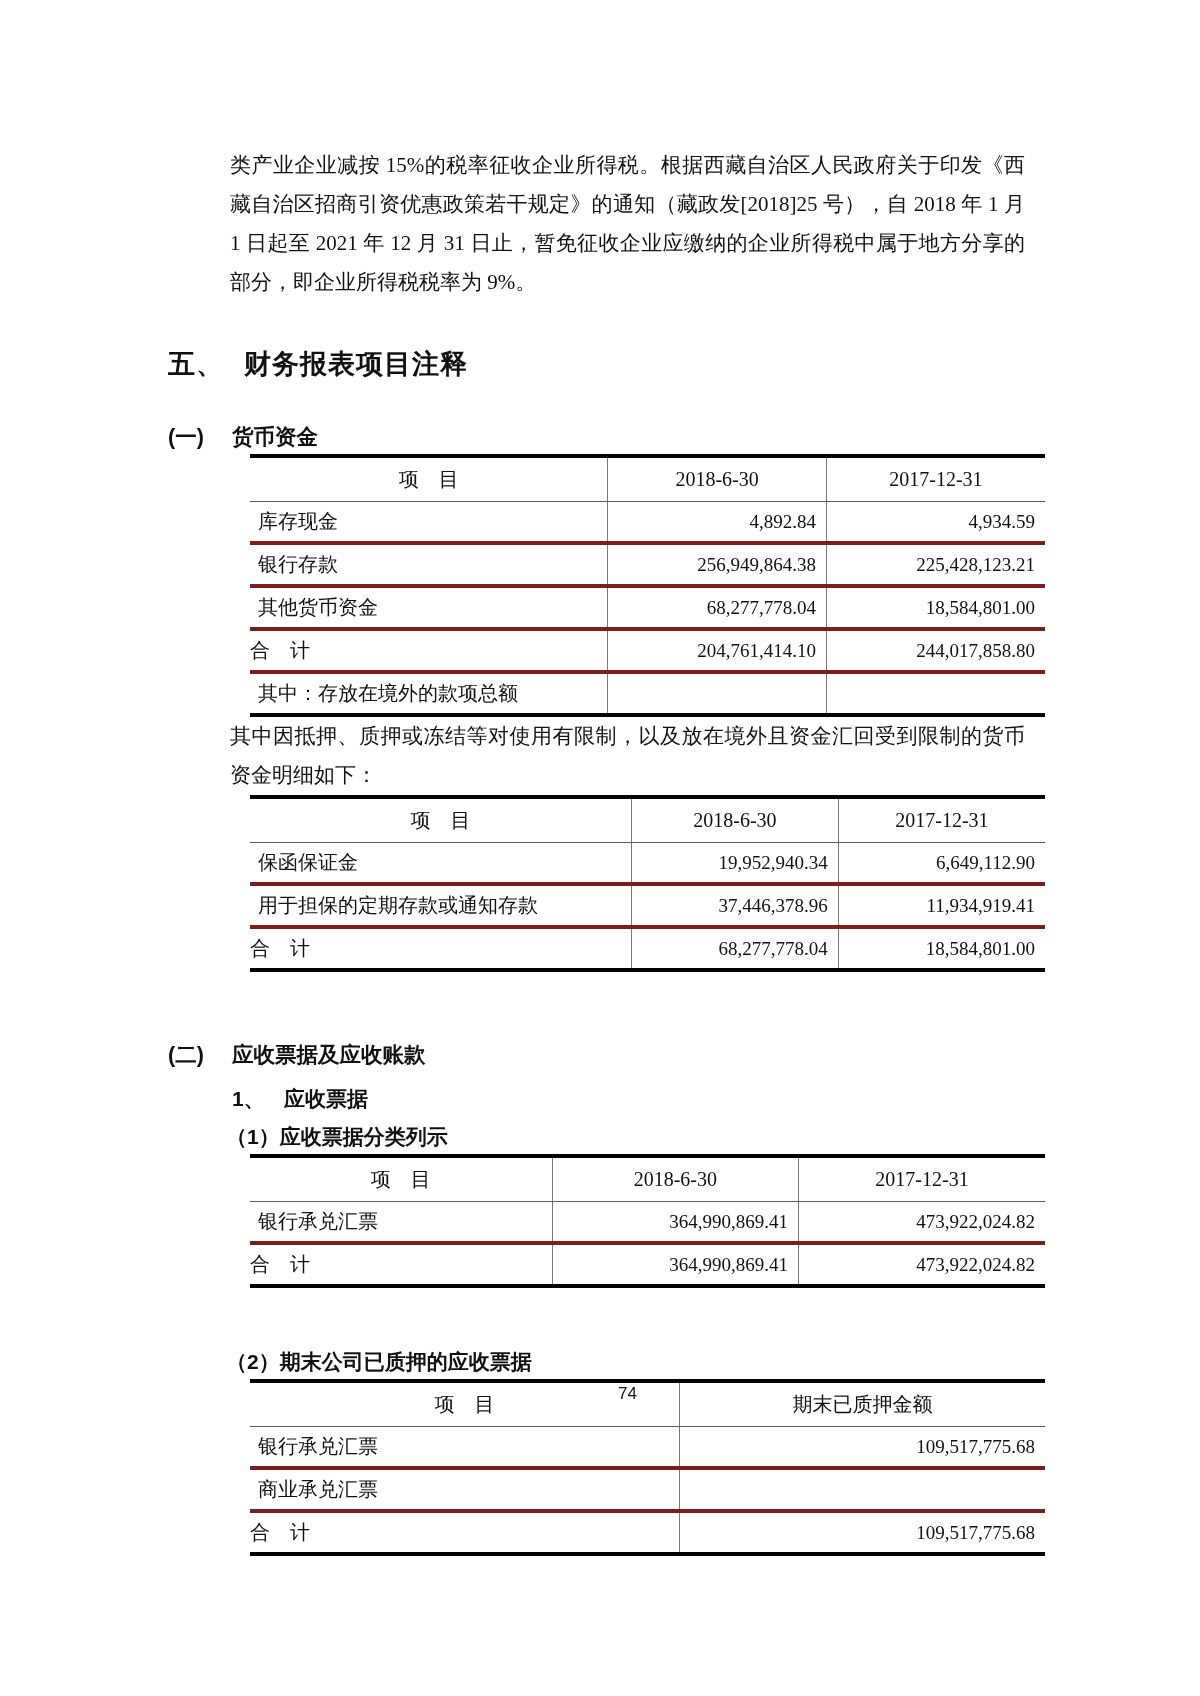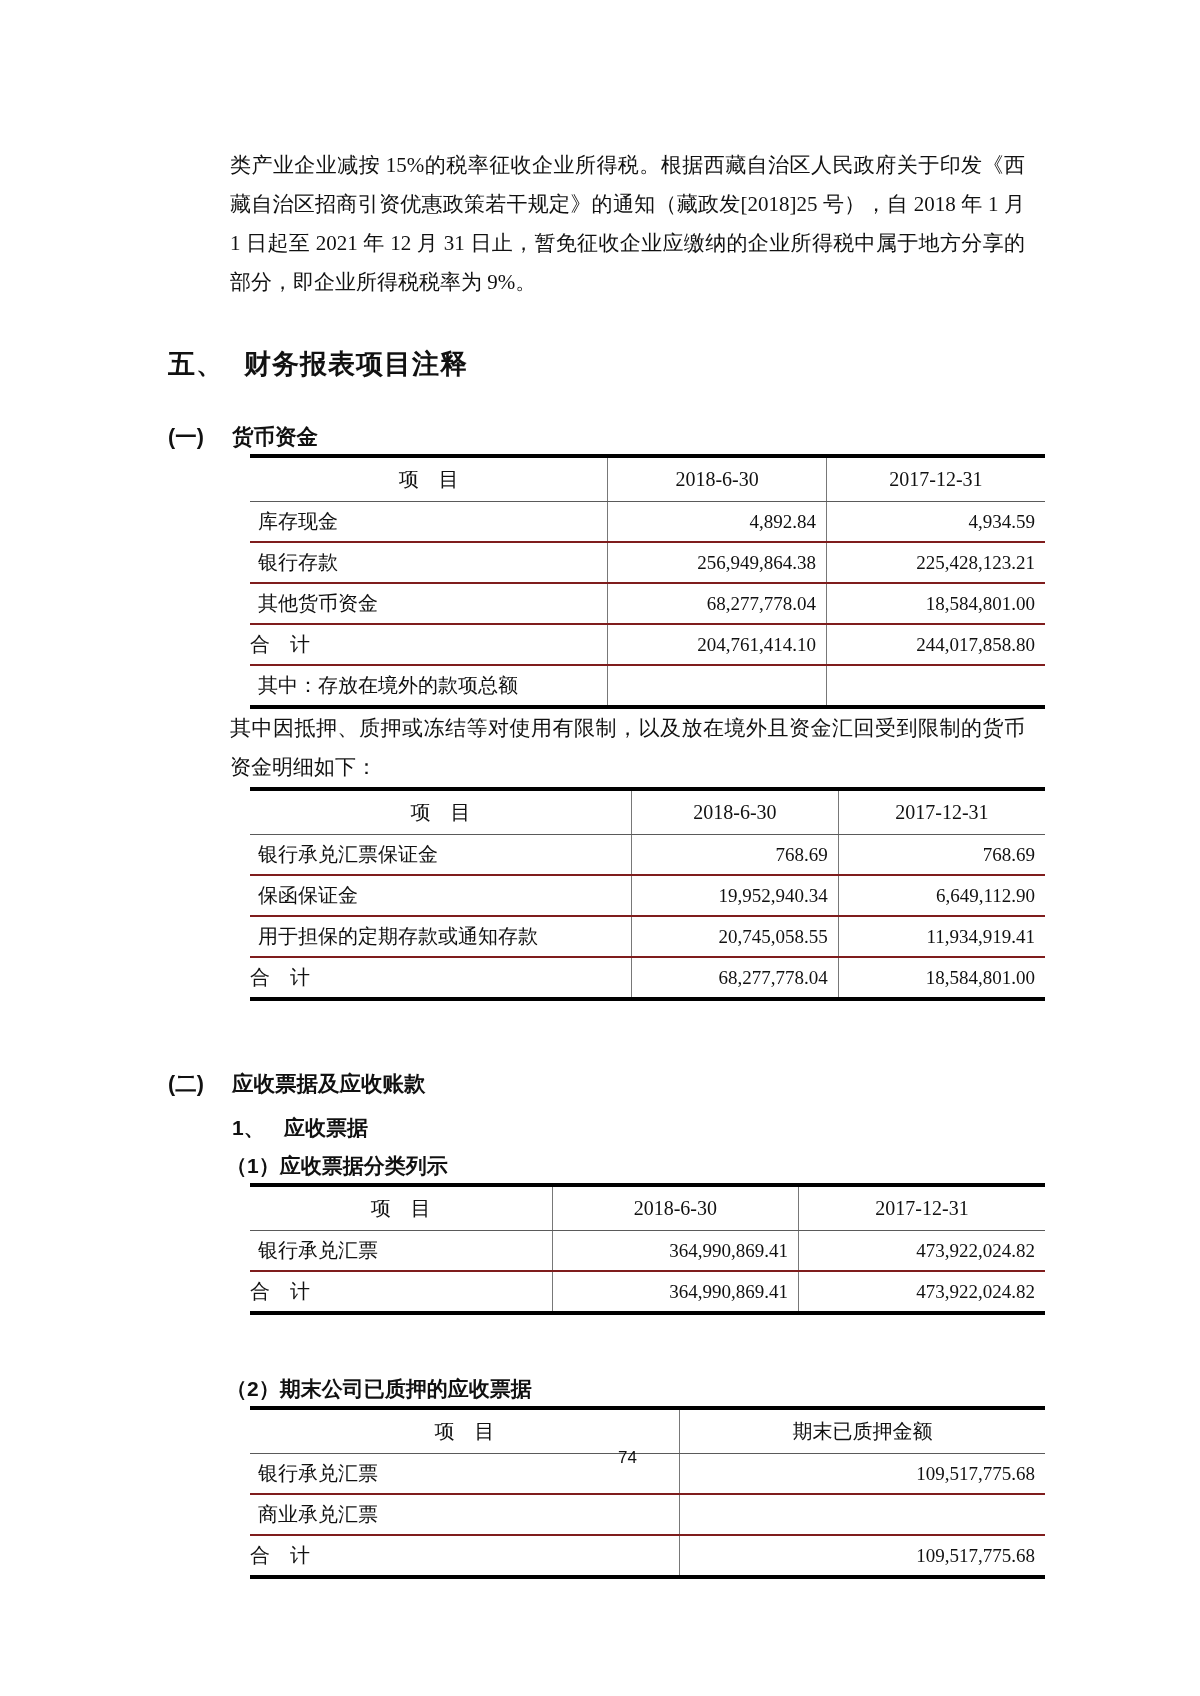--- a/index.html
+++ b/index.html
@@ -40,29 +40,29 @@
   table.fin {
     border-collapse:collapse; table-layout:fixed;
     width:795px; margin-left:82px;
     border-top:4px solid #000; border-bottom:4px solid #000;
   }
   .fin th {
     font-weight:normal; font-size:20px; height:43px;
     text-align:center; border-bottom:1px solid #5a5a5a;
     padding:0;
   }
-  .fin td { font-size:19px; height:39px; border-bottom:2px solid #7f1d1d; padding:0; }
+  .fin td { font-size:19px; height:39px; border-bottom:4px solid #7f1d1d; padding:0; }
   .fin td + td, .fin th + th { border-left:1px solid #787878; }
   .fin tr:last-child td { border-bottom:none; }
   .fin .lbl { text-align:left; padding-left:8px; font-size:20px; }
   .fin .lbl.ctr { text-align:left; padding-left:0; }
   .fin .num { text-align:right; padding-right:10px; }
   .note { margin-top:8px; margin-bottom:5px; }
   .page-number {
-    position:absolute; top:1448px; left:230px; width:795px;
+    position:absolute; top:1384px; left:230px; width:795px;
     text-align:center; font-size:17px;
     font-family:"Liberation Sans","DejaVu Sans",sans-serif;
   }
 </style>
 </head>
 <body>
 
 <div class="page">
 
   <p class="para">类产业企业减按 15%的税率征收企业所得税。根据西藏自治区人民政府关于印发《西藏自治区招商引资优惠政策若干规定》的通知（藏政发[2018]25 号），自 2018 年 1 月 1 日起至 2021 年 12 月 31 日止，暂免征收企业应缴纳的企业所得税中属于地方分享的部分，即企业所得税税率为 9%。</p>
@@ -127,32 +127,27 @@
       </colgroup>
     <thead>
       <tr>
         <th>项　目</th>
         <th>2018-6-30</th>
         <th>2017-12-31</th>
       </tr>
     </thead>
     <tbody>
         <tr>
-          <td class="lbl">银行承兑汇票保证金</td>
-          <td class="num">768.69</td>
-          <td class="num">768.69</td>
-        </tr>
-        <tr>
           <td class="lbl">保函保证金</td>
           <td class="num">19,952,940.34</td>
           <td class="num">6,649,112.90</td>
         </tr>
         <tr>
           <td class="lbl">用于担保的定期存款或通知存款</td>
-          <td class="num">20,745,058.55</td>
+          <td class="num">37,446,378.96</td>
           <td class="num">11,934,919.41</td>
         </tr>
         <tr>
           <td class="lbl ctr">合　计</td>
           <td class="num">68,277,778.04</td>
           <td class="num">18,584,801.00</td>
         </tr>
       </tbody>
   </table>
 

